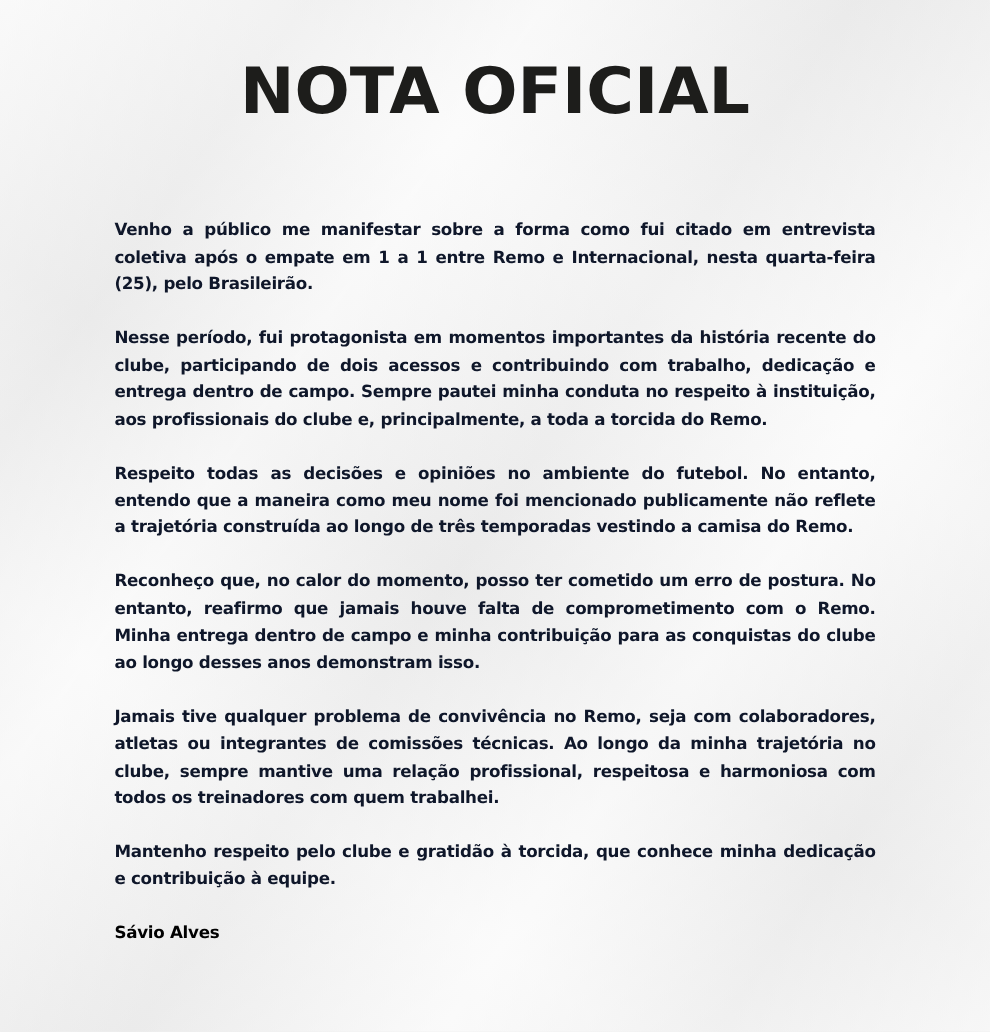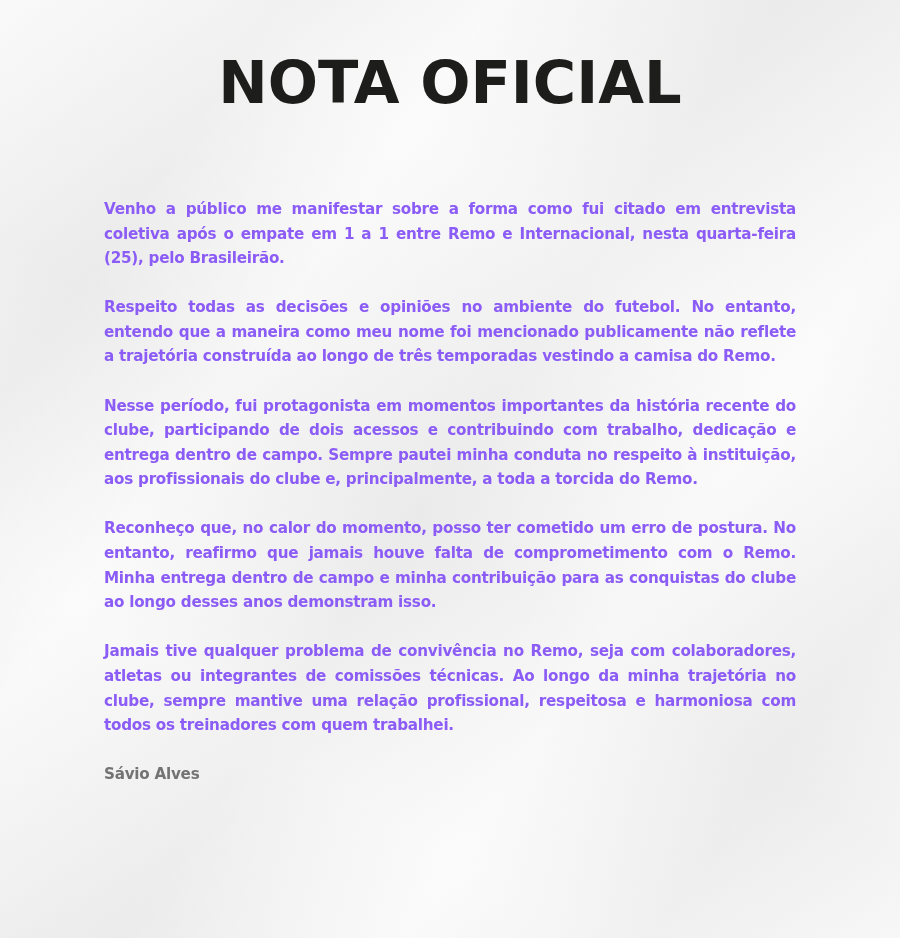--- a/index.html
+++ b/index.html
@@ -44,43 +44,44 @@
       left: 104px;
       width: 692px;
     }
     .para {
       margin: 0 0 24.5px 0;
       font-family: "DejaVu Sans", sans-serif;
       font-weight: bold;
       font-size: 15.2px;
       line-height: 24.6px;
       text-align: justify;
-      color: #8b5cf6;
+      color: #0f172a;
       letter-spacing: -0.25px;
     }
     .para.last-line-left {
       text-align-last: left;
     }
     .signature {
       margin: 0;
       font-family: "DejaVu Sans", sans-serif;
       font-weight: bold;
       font-size: 15.2px;
       line-height: 24.6px;
-      color: #737373;
+      color: #000000;
       letter-spacing: -0.25px;
     }
   </style>
 </head>
 <body>
 
 <div class="paper"></div>
 
 <h1 class="title">NOTA OFICIAL</h1>
 
 <div class="content">
   <p class="para last-line-left">Venho a público me manifestar sobre a forma como fui citado em entrevista coletiva após o empate em 1 a 1 entre Remo e Internacional, nesta quarta-feira (25), pelo Brasileirão.</p>
+  <p class="para last-line-left">Nesse período, fui protagonista em momentos importantes da história recente do clube, participando de dois acessos e contribuindo com trabalho, dedicação e entrega dentro de campo. Sempre pautei minha conduta no respeito à instituição, aos profissionais do clube e, principalmente, a toda a torcida do Remo.</p>
   <p class="para last-line-left">Respeito todas as decisões e opiniões no ambiente do futebol. No entanto, entendo que a maneira como meu nome foi mencionado publicamente não reflete a trajetória construída ao longo de três temporadas vestindo a camisa do Remo.</p>
-  <p class="para last-line-left">Nesse período, fui protagonista em momentos importantes da história recente do clube, participando de dois acessos e contribuindo com trabalho, dedicação e entrega dentro de campo. Sempre pautei minha conduta no respeito à instituição, aos profissionais do clube e, principalmente, a toda a torcida do Remo.</p>
   <p class="para last-line-left">Reconheço que, no calor do momento, posso ter cometido um erro de postura. No entanto, reafirmo que jamais houve falta de comprometimento com o Remo. Minha entrega dentro de campo e minha contribuição para as conquistas do clube ao longo desses anos demonstram isso.</p>
   <p class="para last-line-left">Jamais tive qualquer problema de convivência no Remo, seja com colaboradores, atletas ou integrantes de comissões técnicas. Ao longo da minha trajetória no clube, sempre mantive uma relação profissional, respeitosa e harmoniosa com todos os treinadores com quem trabalhei.</p>
+  <p class="para last-line-left">Mantenho respeito pelo clube e gratidão à torcida, que conhece minha dedicação e contribuição à equipe.</p>
   <p class="signature">Sávio Alves</p>
 </div>
 
 </body></html>

